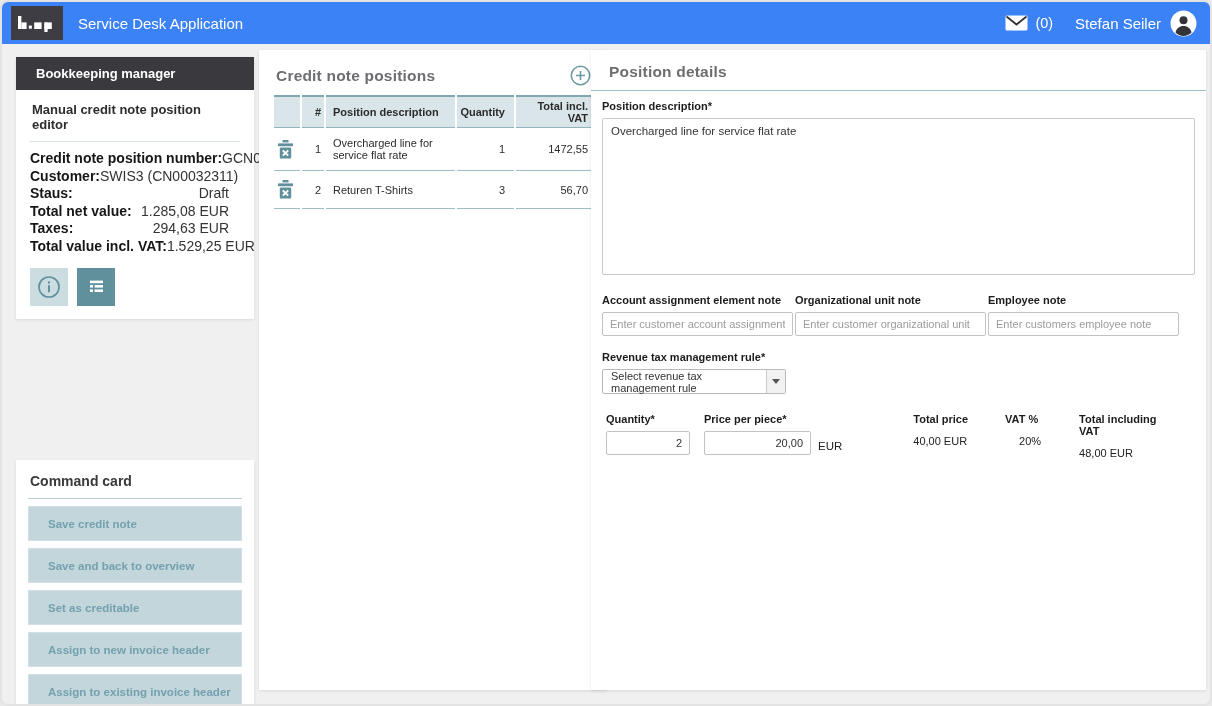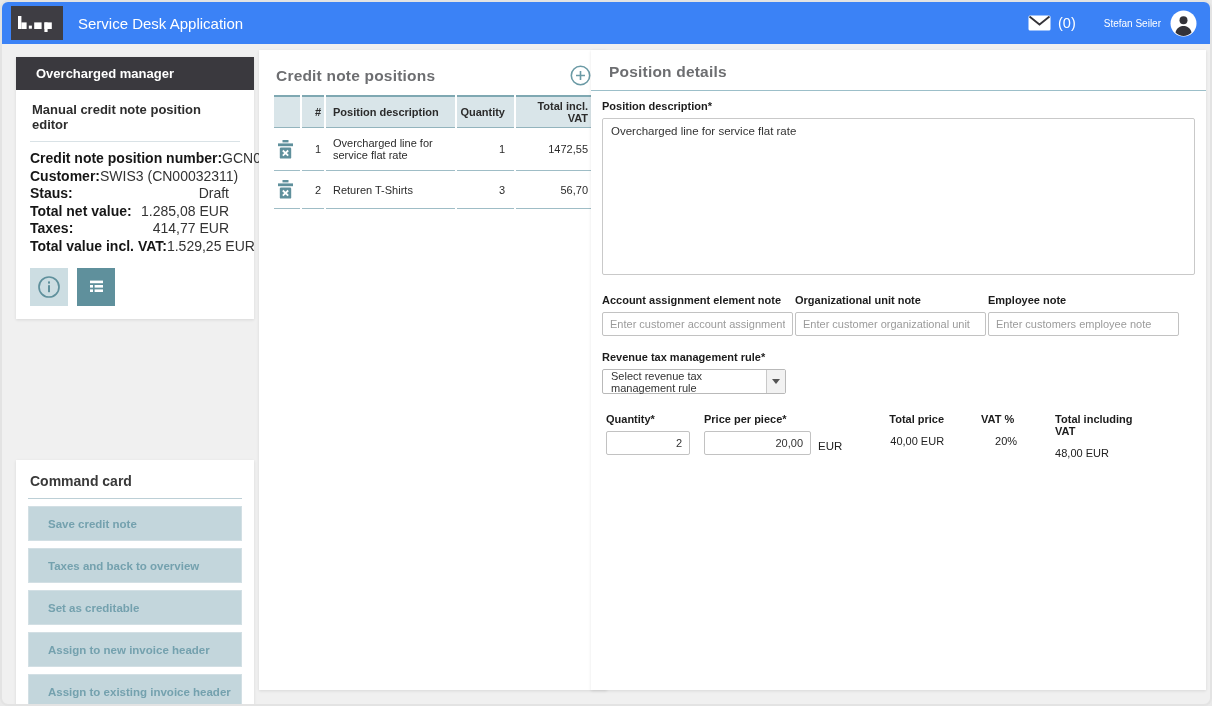--- a/index.html
+++ b/index.html
@@ -22,21 +22,21 @@
     display:flex; align-items:center;
   }
   .logo-box {
     width:52px; height:34px; background:#3e3d43; margin-left:9px;
     display:flex; align-items:center; justify-content:center; flex:0 0 auto;
   }
   .app-title { font-size:15px; margin-left:15px; font-weight:normal; }
   .header-right { margin-left:auto; display:flex; align-items:center; margin-right:13px; }
   .mail-wrap { display:flex; align-items:center; gap:7px; cursor:pointer; }
   .mail-count { font-size:14.5px; }
-  .user-name { font-size:10px; margin-left:28px; }
+  .user-name { font-size:15px; margin-left:22px; }
   .avatar { width:27px; height:27px; margin-left:9px; cursor:pointer; display:flex; }
 
   .main { position:relative; height:664px; }
   .card, .panel {
     position:absolute; background:#fff;
     box-shadow:0 1px 3px rgba(0,0,0,0.10);
   }
 
   
   #card-editor { left:14px; top:13px; width:238px; }
@@ -118,21 +118,21 @@
   .select-btn {
     width:19px; align-self:stretch; border-left:1px solid #c9c9c9;
     background:#f2f2f2; display:flex; align-items:center; justify-content:center;
   }
   .qty-row { display:flex; margin-top:19px; }
   .qty-col   { width:84px; margin-left:4px; }
   .price-col { width:107px; margin-left:14px; }
   .num-input { text-align:right; }
   .eur-label { font-size:11.5px; color:#222; margin-left:7px; margin-top:27px; }
   .calc-col .calc-value { font-size:11px; color:#222; margin-top:10px; white-space:nowrap; }
-  .tp-col   { margin-left:47px;text-align:right; }
+  .tp-col   { margin-left:71px; }
   .vat-col  { margin-left:37px; width:36px; }
   .vat-col .calc-value { text-align:right; }
   .tvat-col { margin-left:38px; width:93px; }
   .tvat-col .calc-value { text-align:left; }
 </style>
 </head>
 <body>
 
 <div class="window">
 
@@ -165,21 +165,21 @@
           <circle cx="13.5" cy="10.2" r="4" fill="#343338"></circle>
           <path d="M5.5 22.5 c1-5 5-6.5 8-6.5 c3 0 7 1.5 8 6.5 c-2.2 2.3 -5 3.5 -8 3.5 c-3 0 -5.8-1.2 -8-3.5 z" fill="#343338"></path>
         </svg>
       </span>
     </div>
   </header>
 
   <div class="main">
 
     <section class="card" id="card-editor">
-      <div class="card-darkhead">Overcharged manager</div>
+      <div class="card-darkhead">Bookkeeping manager</div>
       <div class="editor-body">
         <div class="editor-title">Manual credit note position editor</div>
 
         <div class="detail-row">
           <span class="detail-label">Credit note position number:</span>
           <span class="detail-value">GCN003436</span>
         </div>
         <div class="detail-row">
           <span class="detail-label">Customer:</span>
           <span class="detail-value">SWIS3 (CN00032311)</span>
@@ -187,21 +187,21 @@
         <div class="detail-row">
           <span class="detail-label">Staus:</span>
           <span class="detail-value">Draft</span>
         </div>
         <div class="detail-row">
           <span class="detail-label">Total net value:</span>
           <span class="detail-value">1.285,08 EUR</span>
         </div>
         <div class="detail-row">
           <span class="detail-label">Taxes:</span>
-          <span class="detail-value">414,77 EUR</span>
+          <span class="detail-value">294,63 EUR</span>
         </div>
         <div class="detail-row">
           <span class="detail-label">Total value incl. VAT:</span>
           <span class="detail-value">1.529,25 EUR</span>
         </div>
 
         <div class="icon-row">
           <button class="icon-btn info">
             <svg width="24" height="24" viewBox="0 0 24 24">
               <circle cx="12" cy="12" r="10" fill="none" stroke="#5f909c" stroke-width="1.7"></circle>
@@ -220,21 +220,21 @@
               </g>
             </svg>
           </button>
         </div>
       </div>
     </section>
 
     <section class="card" id="card-command">
       <div class="command-title">Command card</div>
       <button class="cmd-btn">Save credit note</button>
-      <button class="cmd-btn">Taxes and back to overview</button>
+      <button class="cmd-btn">Save and back to overview</button>
       <button class="cmd-btn">Set as creditable</button>
       <button class="cmd-btn">Assign to new invoice header</button>
       <button class="cmd-btn">Assign to existing invoice header</button>
       <button class="cmd-btn">Cancel and back to overview</button>
     </section>
 
     <section class="panel" id="panel-positions">
       <div class="panel-title-row">
         <span class="panel-title">Credit note positions</span>
         <button class="plus-btn">

